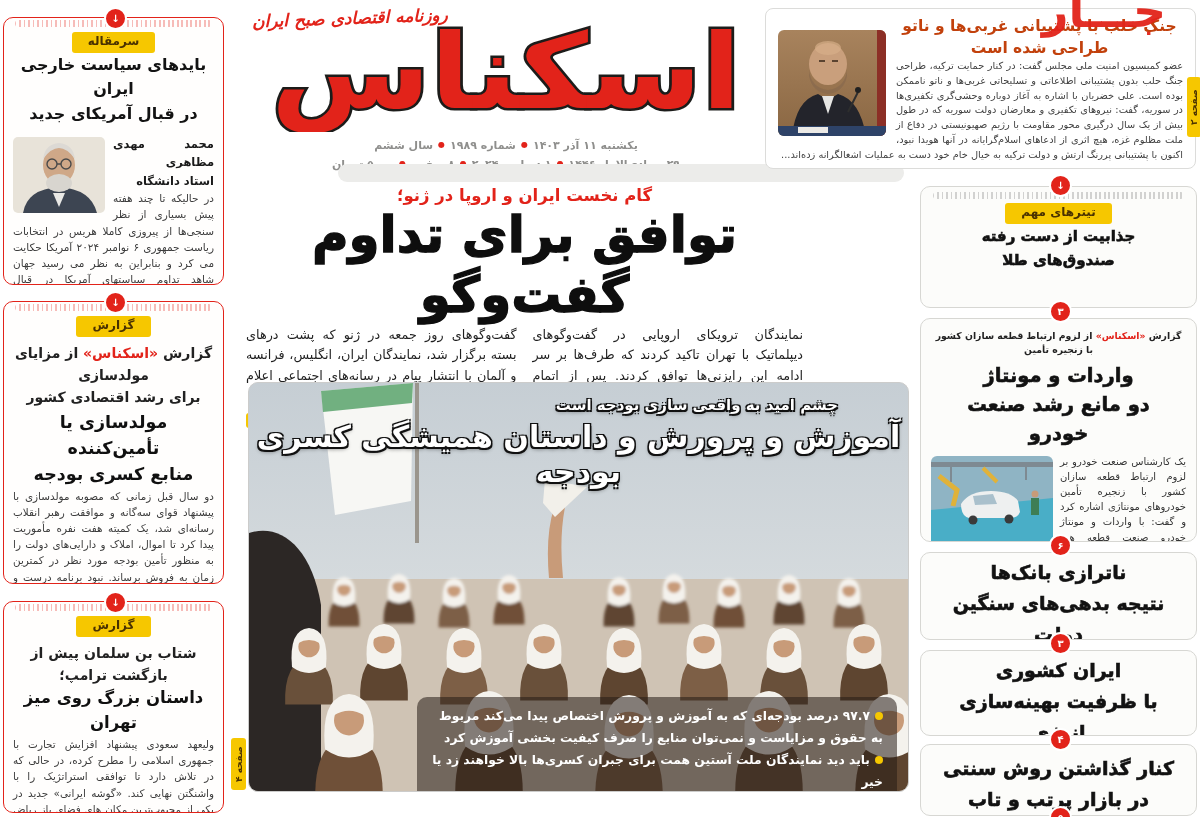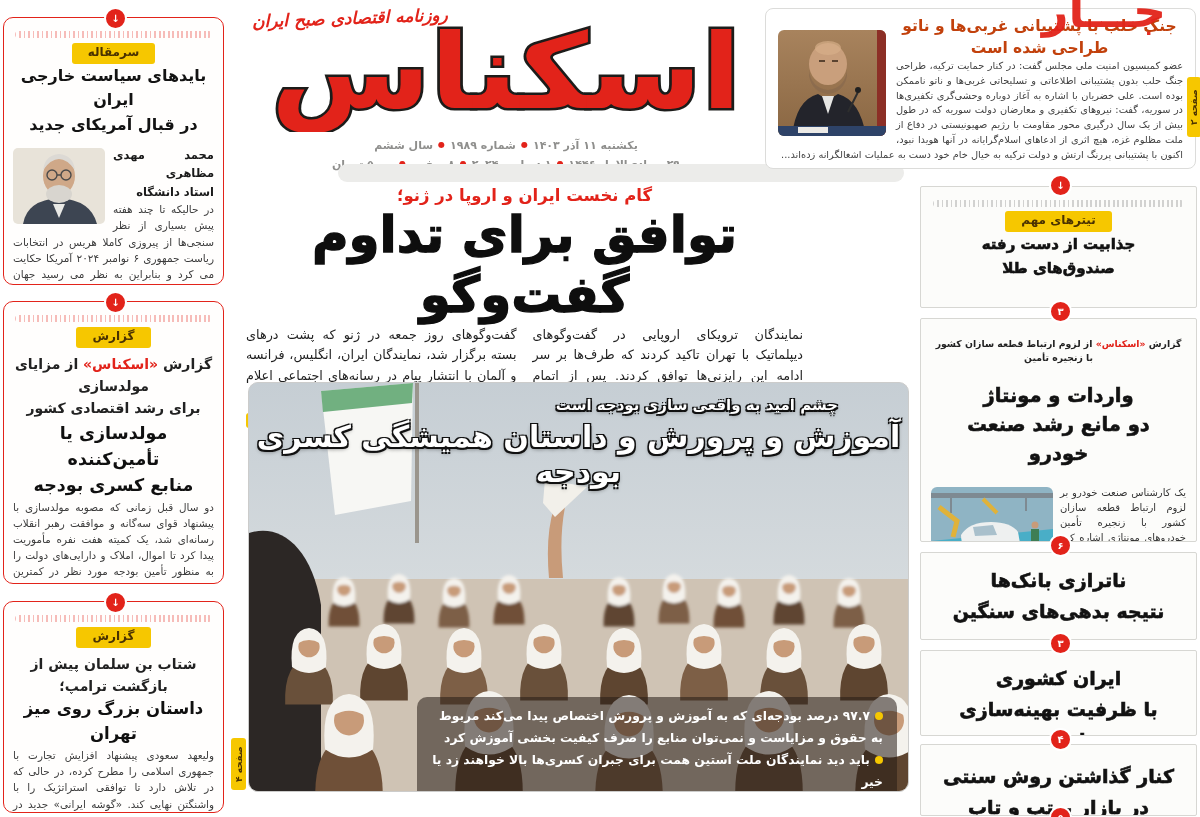--- a/index.html
+++ b/index.html
@@ -1,22 +1,22 @@
 <!DOCTYPE html>
 <html lang="fa" dir="rtl"><head>
 <meta charset="utf-8">
 <style>
   html,body{margin:0;padding:0;background:#fff;}
   .page{position:absolute;top:0;left:0;width:1200px;height:817px;background:#ffffff;
         font-family:"DejaVu Sans",sans-serif;direction:rtl;overflow:hidden;}
   
   .rbox{position:absolute;background:#fffefd;border:1.5px solid #e2231a;border-radius:10px;
-        overflow:hidden;padding:12px 9px;box-sizing:border-box;}
-  .gbox{position:absolute;background:#fcfcfa;border:1px solid #d7d7d3;border-radius:2px;
-        overflow:hidden;padding:12px 10px;box-sizing:border-box;}
+        overflow:hidden;padding:1px 9px;box-sizing:border-box;}
+  .gbox{position:absolute;background:#fcfcfa;border:1px solid #d7d7d3;border-radius:10px;
+        overflow:hidden;padding:4px 10px;box-sizing:border-box;}
   .hatch-red{height:7px;margin:1px 2px 3px;border-radius:4px;
         background:repeating-linear-gradient(90deg,rgba(226,35,26,.30) 0 1.5px,transparent 1.5px 4.5px);}
   .hatch-gray{height:7px;margin:1px 2px 2px;border-radius:4px;
         background:repeating-linear-gradient(90deg,rgba(60,60,60,.22) 0 1.5px,transparent 1.5px 4.5px);}
   .circle{position:absolute;width:19px;height:19px;border-radius:50%;background:#e2231a;
         color:#fff;font-size:10px;font-weight:bold;display:flex;align-items:center;justify-content:center;
         border:2.5px solid #fff;z-index:6;box-sizing:content-box;line-height:1;}
   .ytab{display:inline-block;background:#f6c700;color:#4a3200;font-weight:bold;font-size:12px;
         padding:2px 16px 3px;border-radius:3px;line-height:1.3;}
   .vtab{position:absolute;background:#f6c700;color:#4a3200;font-weight:bold;font-size:9px;
@@ -351,21 +351,21 @@
 
   <section class="gbox" style="left:920px;top:186px;width:277px;height:122px;">
     <div class="hatch-gray"></div>
     <div class="center"><span class="ytab">تیترهای مهم</span></div>
     <h2 class="rc-title rc1-title" style="margin:0;"><span>جذابیت از دست رفته</span><br><span>صندوق‌های طلا</span></h2>
   </section>
   <span class="circle" style="left:1049px;top:300px;">۳</span>
 
   <section class="gbox" style="left:920px;top:318px;width:277px;height:224px;">
     <div class="rc-kicker"><span>گزارش</span> <span class="red">«اسکناس»</span> <span>از لزوم ارتباط قطعه سازان کشور با زنجیره تأمین</span></div>
-    <h2 class="rc-title rc2-title" style="margin:16px;"><span>واردات و مونتاژ</span><br><span>دو مانع رشد صنعت خودرو</span></h2>
+    <h2 class="rc-title rc2-title" style="margin:4px;"><span>واردات و مونتاژ</span><br><span>دو مانع رشد صنعت خودرو</span></h2>
     <div class="rc-body">
       <svg class="factory" viewBox="0 0 122 90" preserveAspectRatio="none">
         <rect width="122" height="90" fill="#8fb4c4"></rect>
         <polygon points="0,54 122,42 122,90 0,90" fill="#49aec7"></polygon>
         <rect y="6" width="122" height="5" fill="#7e8a92"></rect>
         <line x1="20" y1="11" x2="20" y2="26" stroke="#7e8a92" stroke-width="2"></line>
         <line x1="95" y1="11" x2="95" y2="24" stroke="#7e8a92" stroke-width="2"></line>
         <path d="M8,20 L26,34 L22,50" fill="none" stroke="#e0b23a" stroke-width="5"></path>
         <path d="M52,12 L66,26" fill="none" stroke="#e0b23a" stroke-width="4"></path>
         <path d="M30,48 q8,-13 30,-13 q20,0 27,10 l2,11 q-2,6 -10,6 l-41,0 q-8,-2 -8,-14 Z" fill="#eef0f0"></path>

